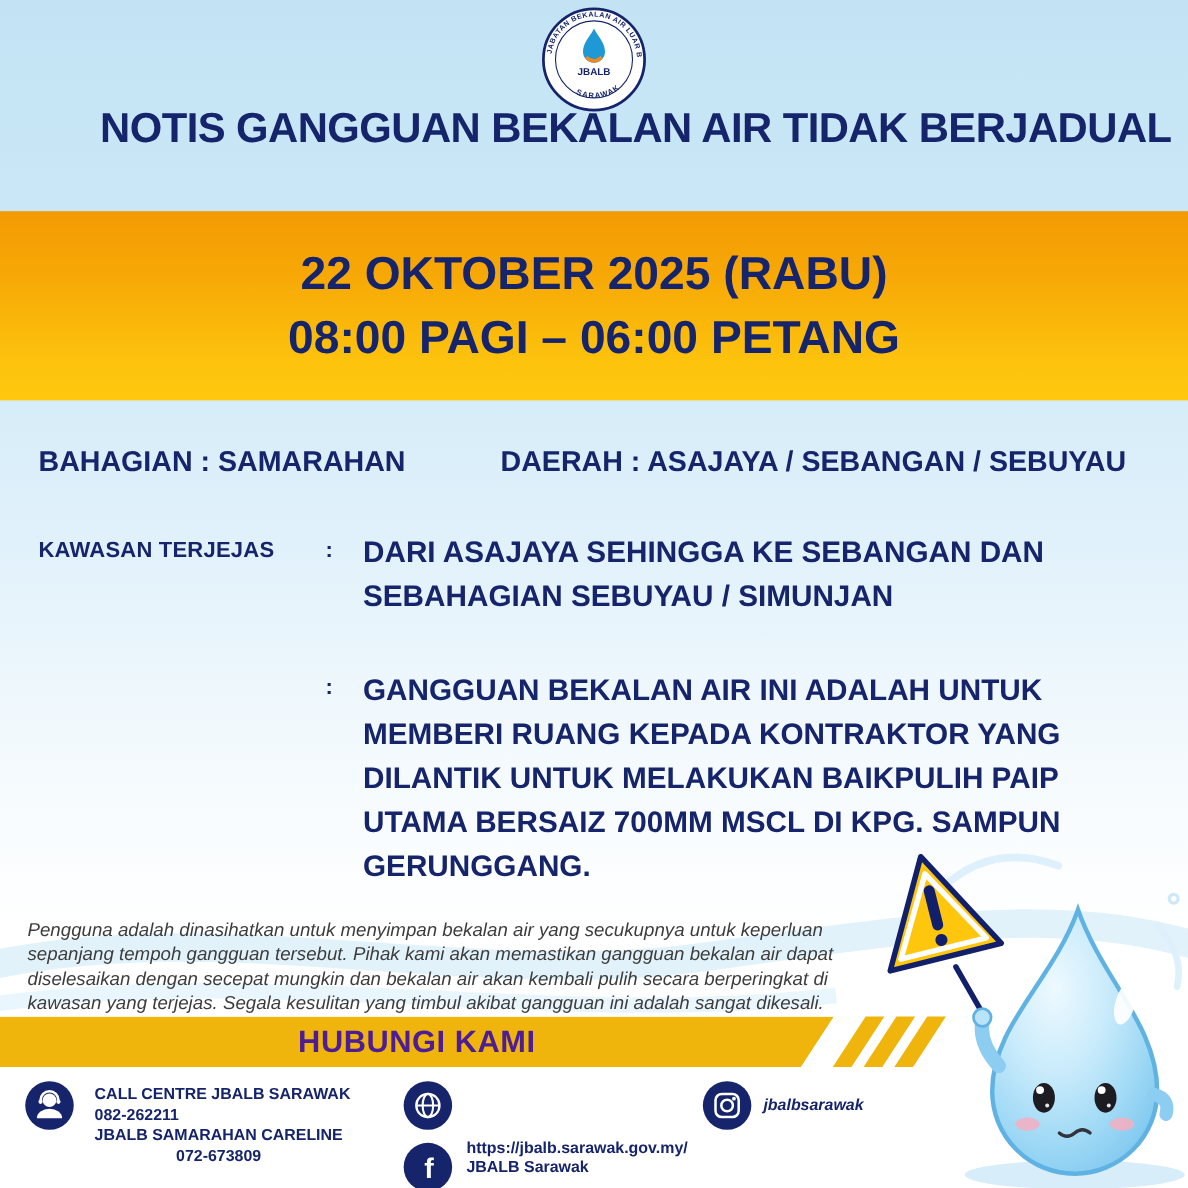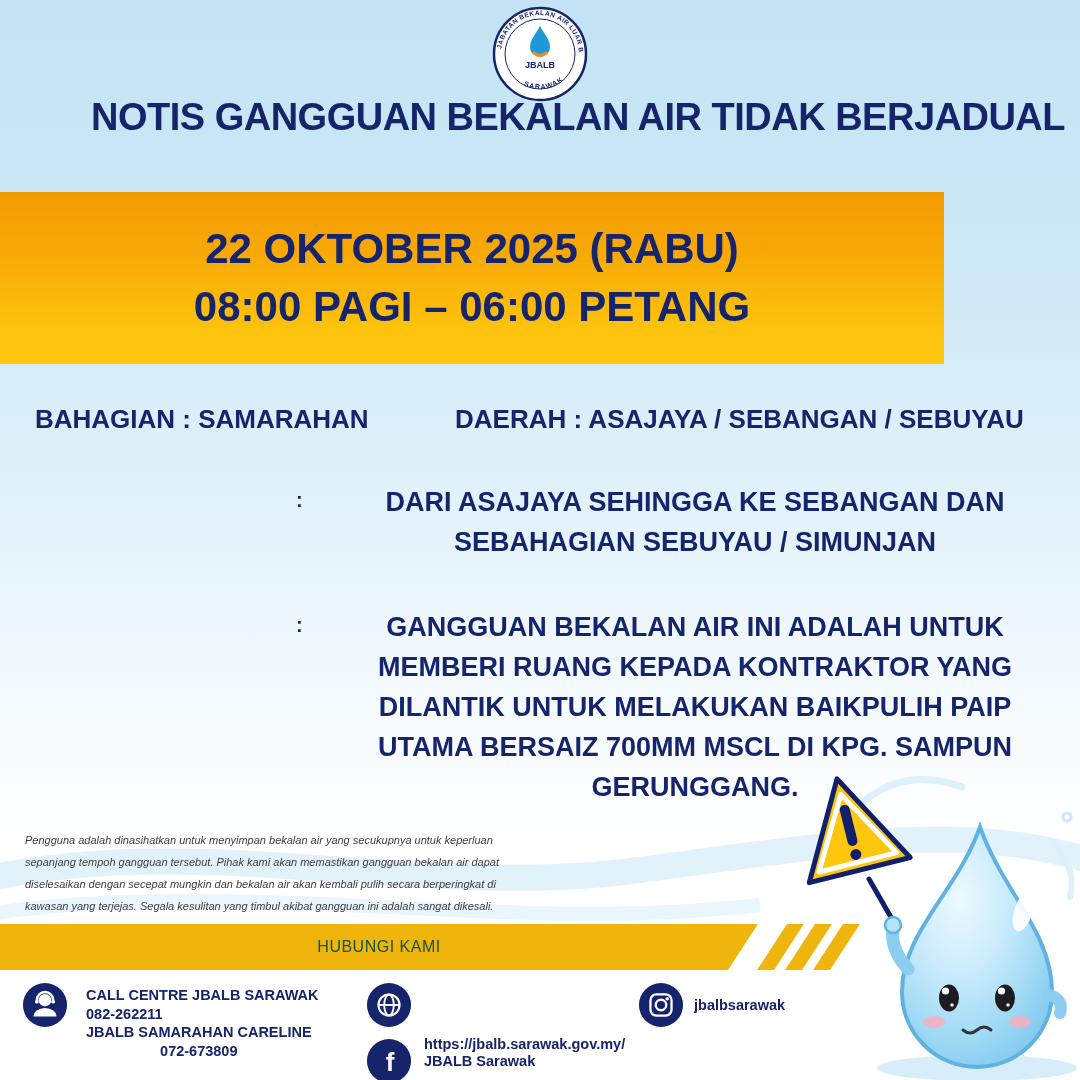--- a/index.html
+++ b/index.html
@@ -9,42 +9,42 @@
     background:linear-gradient(180deg,#c3e3f4 0%,#c9e7f6 16%,#d5ecf8 32%,#e3f2fb 48%,#f2f9fd 62%,#ffffff 78%,#ffffff 100%);
   }
   .poster{position:absolute;inset:0;}
   .deco{position:absolute;left:0;top:760px;z-index:0;pointer-events:none;}
   .logo{position:absolute;top:6px;left:50%;transform:translateX(-50%);z-index:2;}
   .title{
     position:absolute;top:96px;left:0;width:100%;margin:0;text-align:center;
     font-size:38px;font-weight:800;color:#15246b;letter-spacing:-0.5px;white-space:nowrap;z-index:2;padding-left:38px;
   }
   .date-banner{
-    position:absolute;top:192px;left:0;width:944px;height:172px;
+    position:absolute;top:192px;left:0;width:1080px;height:172px;
     background:linear-gradient(180deg,#f39a03 0%,#f7a906 35%,#fdc30d 80%,#ffc90f 100%);
     display:flex;flex-direction:column;align-items:center;justify-content:center;gap:10px;
     color:#15246b;font-weight:800;z-index:2;
   }
   .date-line{font-size:42px;letter-spacing:0;}
   .region{position:absolute;top:404px;left:35px;width:1030px;height:40px;color:#15246b;font-weight:800;font-size:26px;z-index:2;}
   .bahagian{position:absolute;left:0;top:0;white-space:nowrap;}
   .daerah{position:absolute;left:420px;top:0;white-space:nowrap;}
   .info-label{position:absolute;left:35px;font-size:20px;font-weight:800;color:#15246b;letter-spacing:.2px;z-index:2;white-space:nowrap;}
   .info-colon{position:absolute;left:296px;font-size:20px;font-weight:800;color:#15246b;z-index:2;}
-  .info-value{position:absolute;left:330px;width:730px;font-size:27px;font-weight:800;color:#15246b;line-height:40px;white-space:pre-line;z-index:2;text-align:center;}
+  .info-value{position:absolute;left:330px;width:730px;font-size:27px;font-weight:800;color:#15246b;line-height:40px;white-space:pre-line;z-index:2;}
   .advisory{
-    position:absolute;left:25px;top:818px;font-size:11px;font-style:italic;color:#3d3d3d;
+    position:absolute;left:25px;top:818px;font-size:17px;font-style:italic;color:#3d3d3d;
     line-height:22px;white-space:pre-line;z-index:2;
   }
   .contact-banner{
     position:absolute;top:924px;left:0;width:758px;height:46px;background:#f0b50c;
     clip-path:polygon(0 0,100% 0,calc(100% - 30px) 100%,0 100%);
     display:flex;align-items:center;justify-content:center;z-index:1;
   }
-  .contact-banner-label{font-size:16px;font-weight:400;color:#14532d;letter-spacing:.5px;}
+  .contact-banner-label{font-size:28px;font-weight:700;color:#4c1d95;letter-spacing:.5px;}
   .stripe{position:absolute;top:924px;width:17px;height:46px;background:#f0b50c;transform:skewX(-33deg);z-index:1;}
   .s1{left:772px;} .s2{left:800px;} .s3{left:828px;}
   .contact{position:absolute;z-index:2;}
   .cicon{width:46px;height:46px;display:block;}
   .ctext{color:#15246b;font-weight:800;font-size:14.5px;line-height:19px;white-space:nowrap;}
   .mascot{position:absolute;right:-2px;bottom:-2px;z-index:3;}
 </style>
 </head>
 <body>
 
@@ -80,20 +80,21 @@
   <div class="date-banner">
     <div class="date-line">22 OKTOBER 2025 (RABU)</div>
     <div class="date-line">08:00 PAGI – 06:00 PETANG</div>
   </div>
 
   <div class="region">
     <span class="bahagian">BAHAGIAN : SAMARAHAN</span>
     <span class="daerah">DAERAH : ASAJAYA / SEBANGAN / SEBUYAU</span>
   </div>
 
+  <div class="info-label" style="top:489px;">KAWASAN TERJEJAS</div>
   <div class="info-colon" style="top:489px;">:</div>
   <div class="info-value" style="top:482px;">DARI ASAJAYA SEHINGGA KE SEBANGAN DAN
 SEBAHAGIAN SEBUYAU / SIMUNJAN</div>
 
   <div class="info-colon" style="top:614px;">:</div>
   <div class="info-value" style="top:607px;">GANGGUAN BEKALAN AIR INI ADALAH UNTUK
 MEMBERI RUANG KEPADA KONTRAKTOR YANG
 DILANTIK UNTUK MELAKUKAN BAIKPULIH PAIP
 UTAMA BERSAIZ 700MM MSCL DI KPG. SAMPUN
 GERUNGGANG.</div>
@@ -149,21 +150,21 @@
   <div class="contact ctext" style="left:424px;top:1052px;">JBALB Sarawak</div>
 
   <div class="contact" style="left:638px;top:982px;">
     <svg class="cicon" viewBox="0 0 48 48">
       <circle cx="24" cy="24" r="23" fill="#15246b"></circle>
       <rect x="13" y="13" width="22" height="22" rx="6" stroke="#fff" stroke-width="2.4" fill="none"></rect>
       <circle cx="24" cy="24" r="5.5" stroke="#fff" stroke-width="2.4" fill="none"></circle>
       <circle cx="30.5" cy="17.5" r="1.8" fill="#fff"></circle>
     </svg>
   </div>
-  <div class="contact ctext" style="left:694px;top:996px;">jbalbsarawak</div>
+  <div class="contact ctext" style="left:694px;top:996px;font-style:italic;">jbalbsarawak</div>
 
   <svg class="mascot" viewBox="0 0 330 335" width="330" height="335">
     <defs>
       <radialGradient id="dropG" cx="38%" cy="30%" r="80%">
         <stop offset="0" stop-color="#eef9ff"></stop>
         <stop offset="0.4" stop-color="#c9ebfb"></stop>
         <stop offset="0.75" stop-color="#9dd8f5"></stop>
         <stop offset="1" stop-color="#7ec7ef"></stop>
       </radialGradient>
     </defs>

